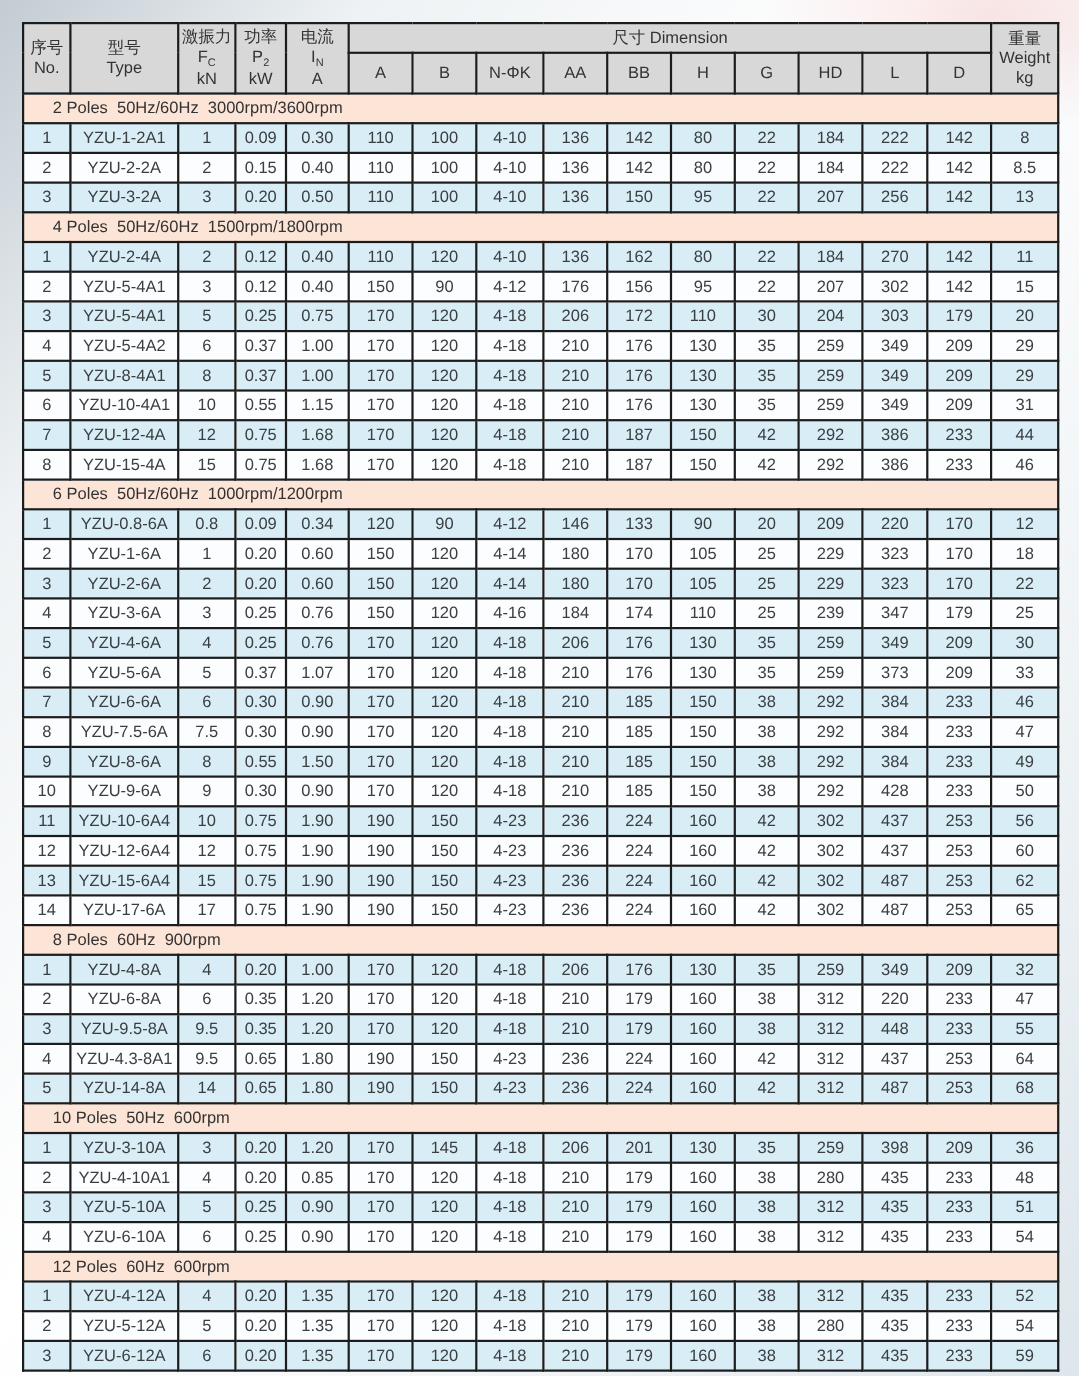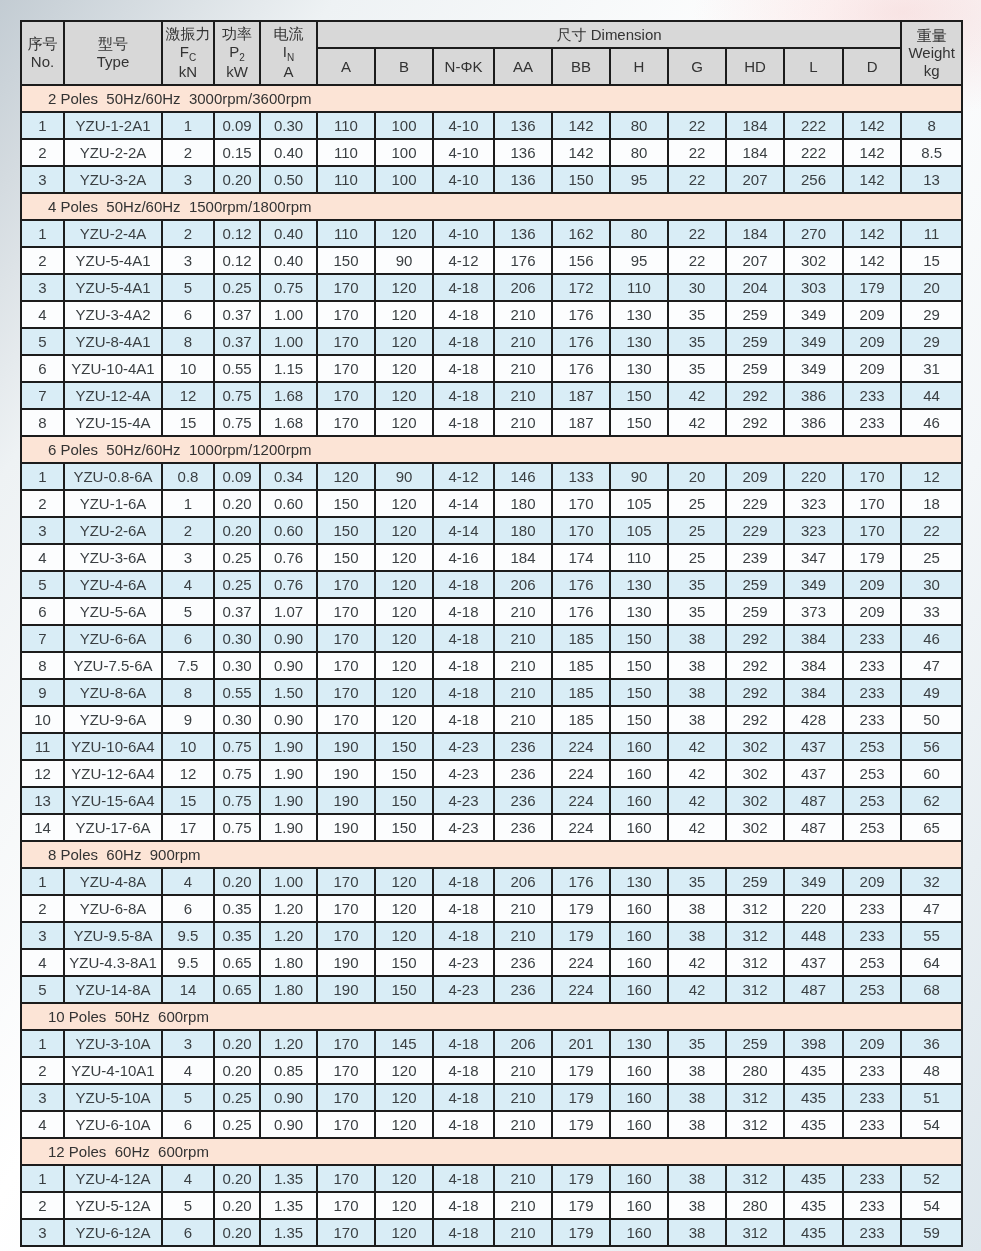--- a/index.html
+++ b/index.html
@@ -231,21 +231,21 @@
           <td>172</td>
           <td>110</td>
           <td>30</td>
           <td>204</td>
           <td>303</td>
           <td>179</td>
           <td>20</td>
         </tr>
         <tr class="data-row row-even">
           <td>4</td>
-          <td>YZU-3-4A2</td>
+          <td>YZU-5-4A2</td>
           <td>6</td>
           <td>0.37</td>
           <td>1.00</td>
           <td>170</td>
           <td>120</td>
           <td>4-18</td>
           <td>210</td>
           <td>176</td>
           <td>130</td>
           <td>35</td>

